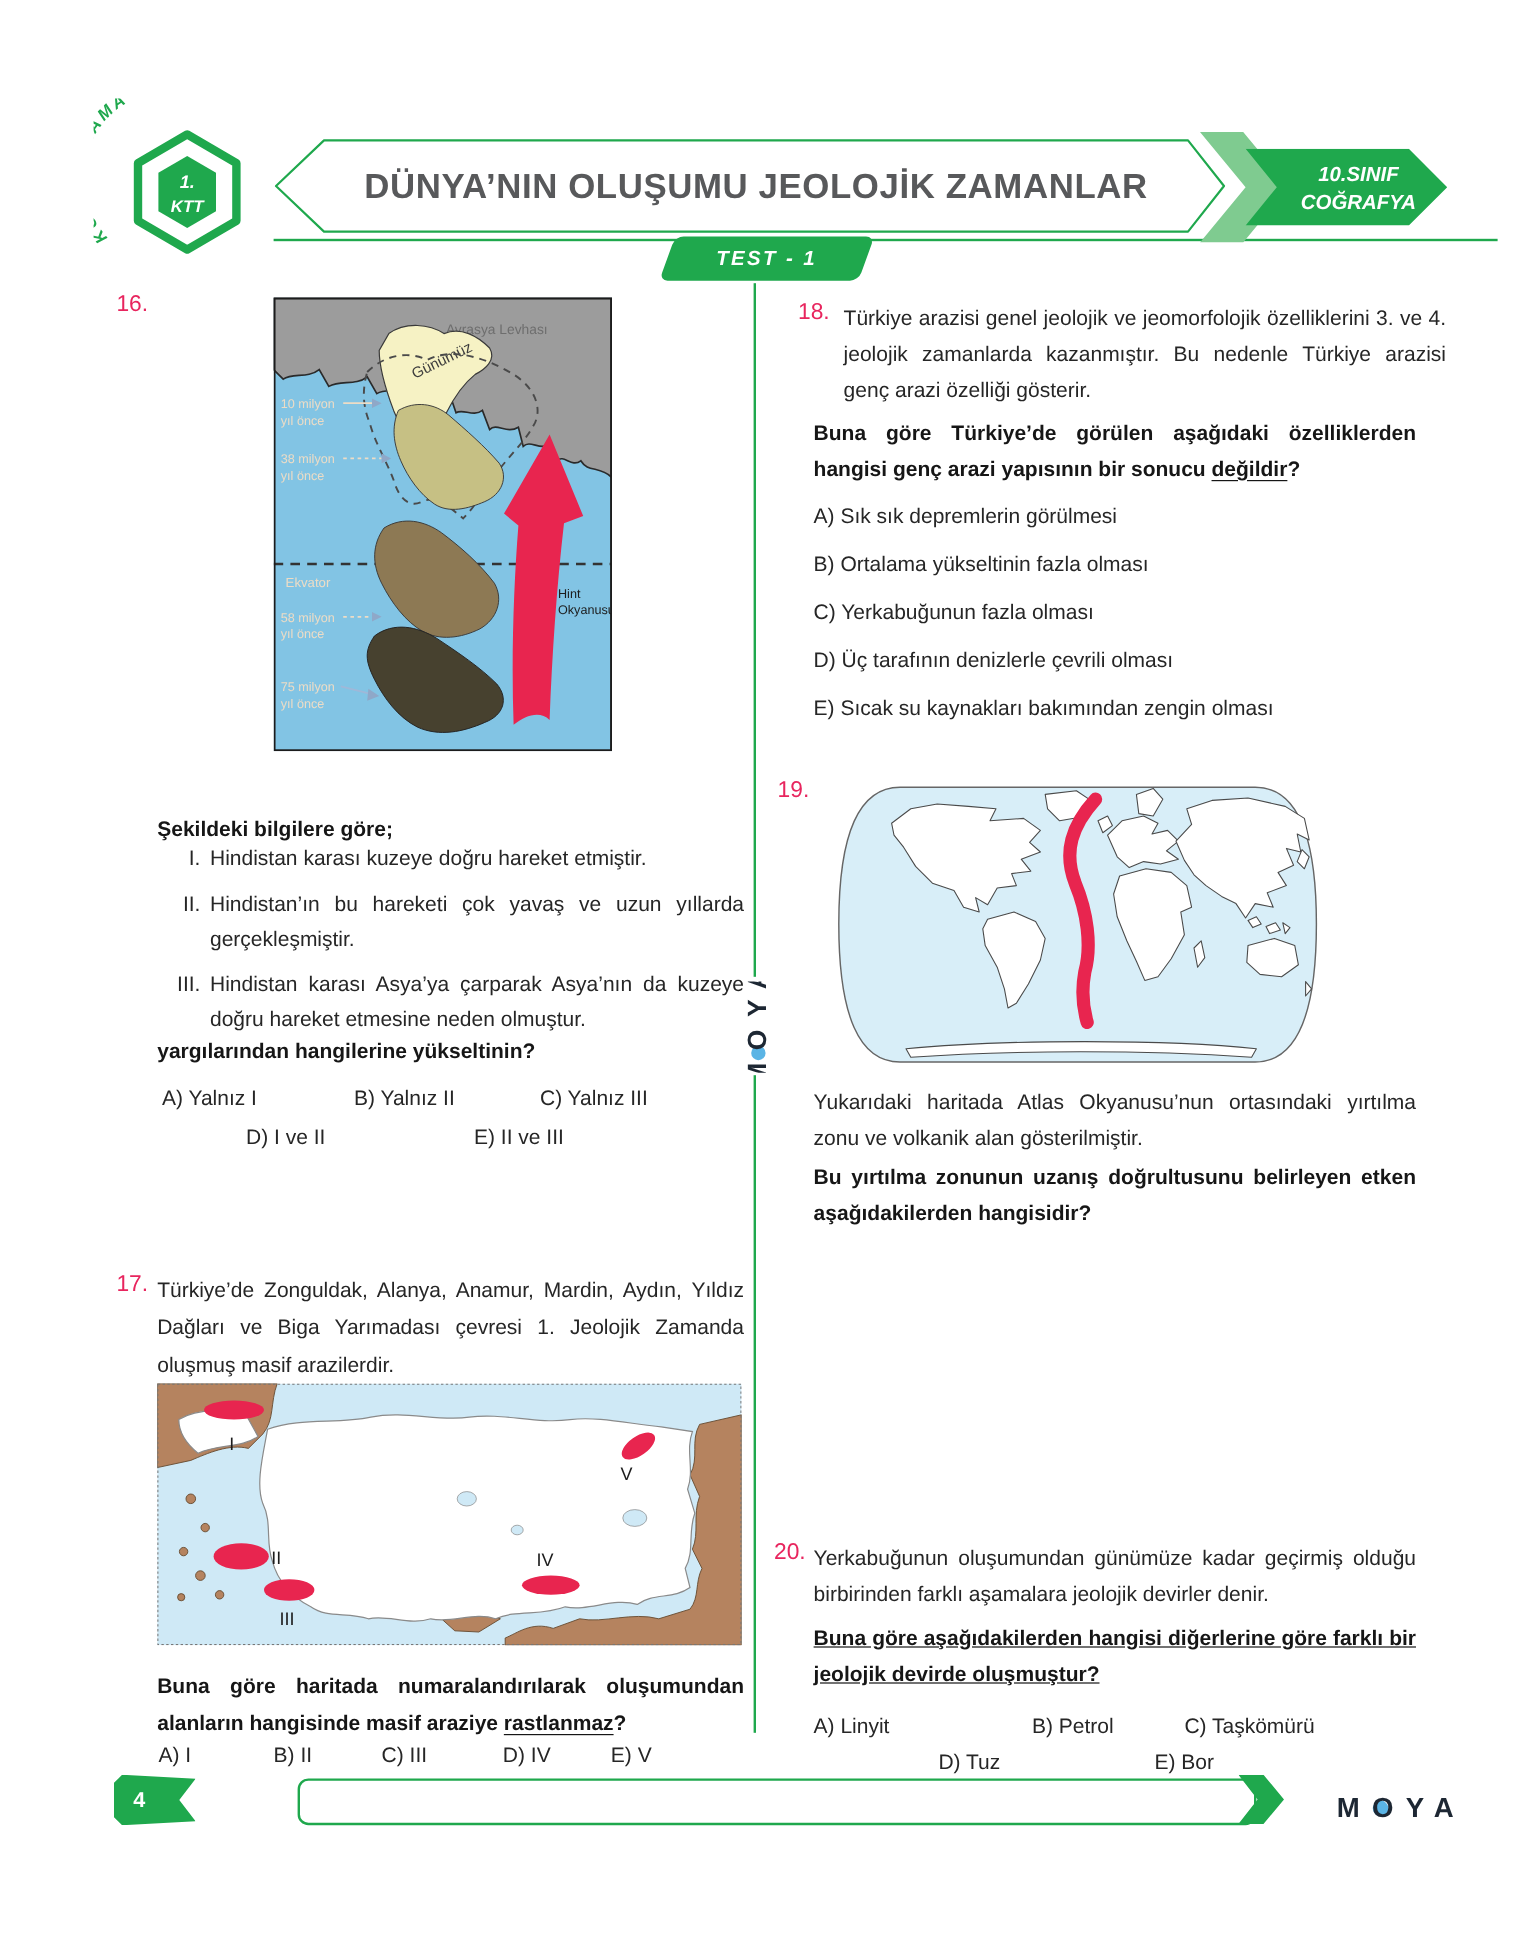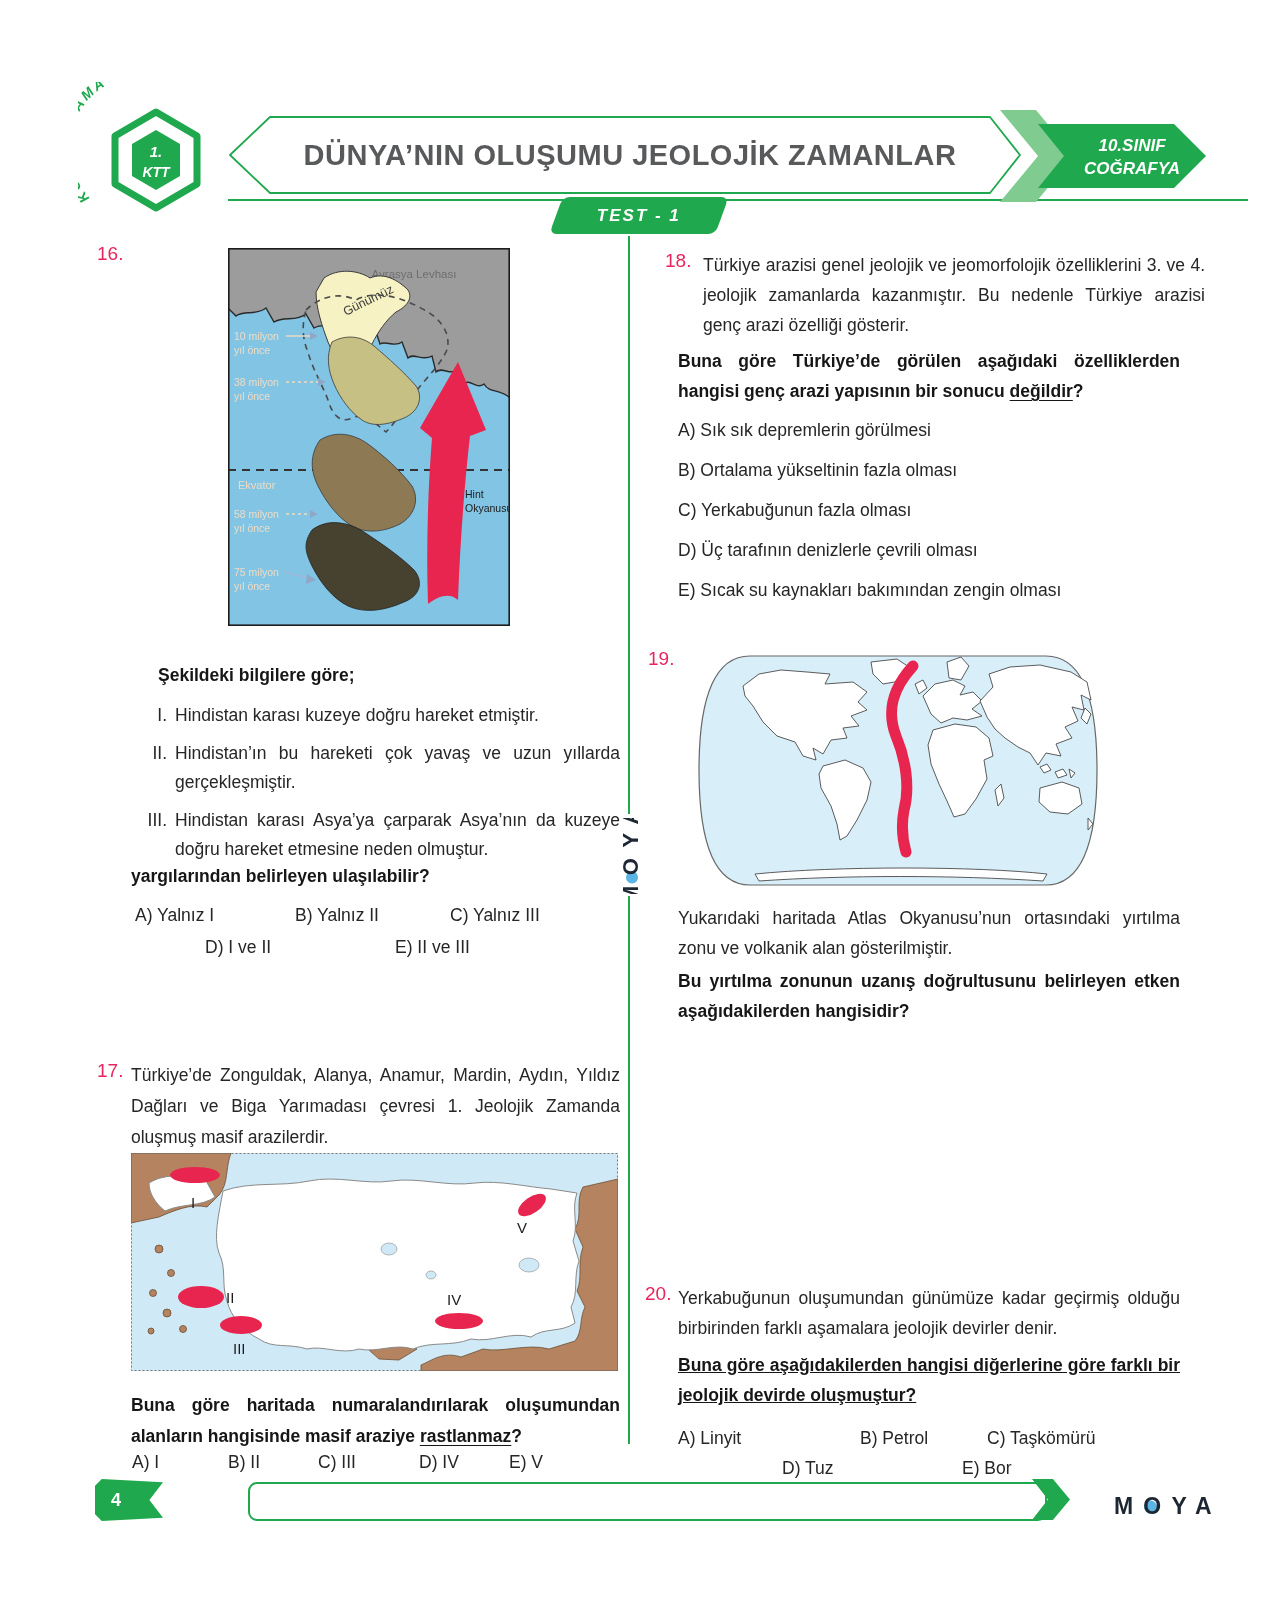--- a/index.html
+++ b/index.html
@@ -137,38 +137,38 @@
     <text x="6" y="284" font-size="10.5" fill="#ECDCC6">yıl önce</text>
     <line x1="58" y1="266" x2="82" y2="266" stroke="#ECDCC6" stroke-width="1.4" stroke-dasharray="3,3"></line>
     <polygon points="82,262 90,266 82,270" fill="#8FA8C8"></polygon>
     <text x="6" y="328" font-size="10.5" fill="#ECDCC6">75 milyon</text>
     <text x="6" y="342" font-size="10.5" fill="#ECDCC6">yıl önce</text>
     <line x1="56" y1="324" x2="80" y2="330" stroke="#9FB8D8" stroke-width="1.4"></line>
     <polygon points="79,326 88,332 78,336" fill="#8FA8C8"></polygon>
     <rect x="0.8" y="0.8" width="280.4" height="376.4" fill="none" stroke="#1c1c1c" stroke-width="1.6"></rect>
   </svg>
 
-  <div class="para para-l boldq" style="left:131px; top:660px; width:489px;margin-left:27px;">Şekildeki bilgilere göre;</div>
+  <div class="para para-l boldq" style="left:131px; top:676px; width:489px;">Şekildeki bilgilere göre;</div>
 
   <div class="items abs" style="left:131px; top:701px; width:489px; font-size:17.5px; line-height:29px;">
     <div class="item">
       <span class="rn">I.</span>
       <span class="it">Hindistan karası kuzeye doğru hareket etmiştir.</span>
     </div>
     <div class="item">
       <span class="rn">II.</span>
       <span class="it">Hindistan’ın bu hareketi çok yavaş ve uzun yıllarda gerçekleşmiştir.</span>
     </div>
     <div class="item">
       <span class="rn">III.</span>
       <span class="it">Hindistan karası Asya’ya çarparak Asya’nın da kuzeye doğru hareket etmesine neden olmuştur.</span>
     </div>
   </div>
 
-  <div class="para para-l boldq" style="left:131px; top:861px; width:489px;">yargılarından belirleyen ulaşılabilir?</div>
+  <div class="para para-l boldq" style="left:131px; top:861px; width:489px;">yargılarından hangilerine yükseltinin?</div>
 
   <div class="optrow" style="left:131px; top:905px; width:489px;">
     <span style="left:4px;">A) Yalnız I</span>
     <span style="left:164px;">B) Yalnız II</span>
     <span style="left:319px;">C) Yalnız III</span>
   </div>
   <div class="optrow" style="left:131px; top:937px; width:489px;text-align:right;">
     <span style="left:74px;">D) I ve II</span>
     <span style="left:264px;">E) II ve III</span>
   </div>

